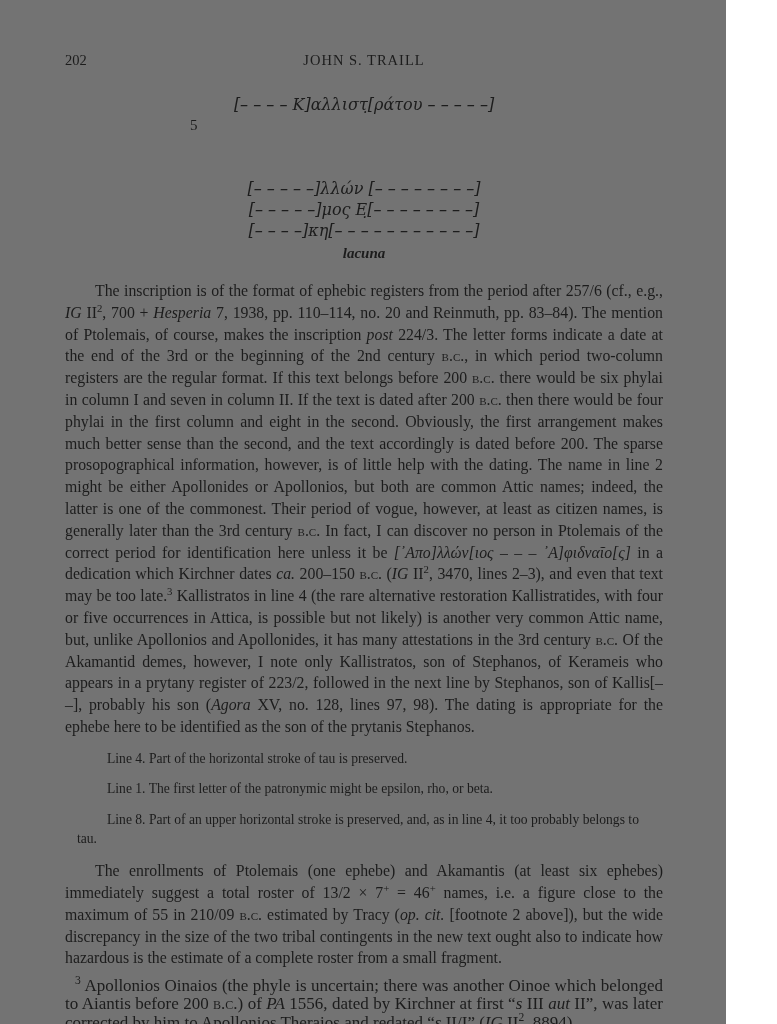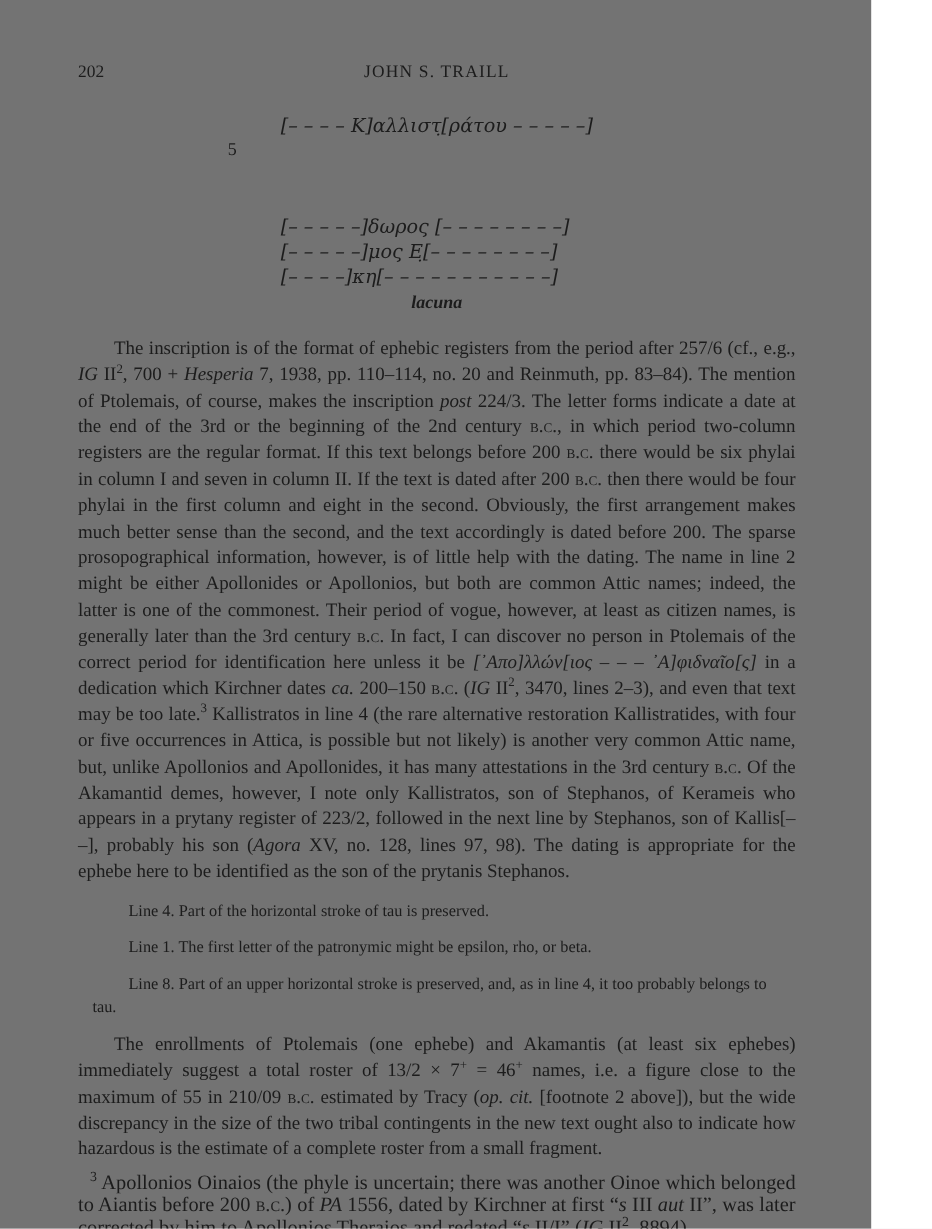--- a/index.html
+++ b/index.html
@@ -26,20 +26,21 @@
     width: fit-content;
     margin: 0 auto;
     position: relative;
     font-size: 16px;
     line-height: 21px;
   }
   .insc-line {
     font-family: "DejaVu Serif", serif;
     font-style: italic;
     white-space: pre;
+    text-align: center;
   }
   .numbered { position: relative; }
   .insc-lineno {
     position: absolute;
     left: -44px;
     top: 0;
     font-style: normal;
     font-family: "Liberation Serif", serif;
     font-size: 15px;
   }
@@ -92,21 +93,21 @@
     <span class="pagenum">202</span>
     <span class="runhead">JOHN S. TRAILL</span>
   </header>
 
   <section class="inscription">
     <div class="insc-inner">
       <div class="insc-line">[– – – – Κ]αλλιστ̣[ράτου – – – – –]</div>
       <div class="insc-line numbered">
         <span class="insc-lineno">5</span>
       </div>
-      <div class="insc-line">[– – – – –]δωρος [– – – – – – – –]</div>
+      <div class="insc-line">[– – – – –]λλών [– – – – – – – –]</div>
       <div class="insc-line">[– – – – –]μος Ε̣[– – – – – – – –]</div>
       <div class="insc-line">[– – – –]κη[– – – – – – – – – – –]</div>
       <div class="lacuna">lacuna</div>
     </div>
   </section>
 
   <main class="bodytext">
     <p class="para"><span>The inscription is of the format of ephebic registers from the period after 257/6 (cf., e.g., </span><span class="it">IG</span><span> II</span><sup>2</sup><span>, 700 + </span><span class="it">Hesperia</span><span> 7, 1938, pp. 110–114, no. 20 and Reinmuth, pp. 83–84). The mention of Ptolemais, of course, makes the inscription </span><span class="it">post</span><span> 224/3. The letter forms indicate a date at the end of the 3rd or the beginning of the 2nd century </span><span class="sc">b.c.</span><span>, in which period two-column registers are the regular format. If this text belongs before 200 </span><span class="sc">b.c.</span><span> there would be six phylai in column I and seven in column II. If the text is dated after 200 </span><span class="sc">b.c.</span><span> then there would be four phylai in the first column and eight in the second. Obviously, the first arrangement makes much better sense than the second, and the text accordingly is dated before 200. The sparse prosopographical information, however, is of little help with the dating. The name in line 2 might be either Apollonides or Apollonios, but both are common Attic names; indeed, the latter is one of the commonest. Their period of vogue, however, at least as citizen names, is generally later than the 3rd century </span><span class="sc">b.c.</span><span> In fact, I can discover no person in Ptolemais of the correct period for identification here unless it be </span><span class="greek">[᾿Απο]λλών[ιος – – – ᾿Α]φιδναῖο[ς]</span><span> in a dedication which Kirchner dates </span><span class="it">ca.</span><span> 200–150 </span><span class="sc">b.c.</span><span> (</span><span class="it">IG</span><span> II</span><sup>2</sup><span>, 3470, lines 2–3), and even that text may be too late.</span><sup>3</sup><span> Kallistratos in line 4 (the rare alternative restoration Kallistratides, with four or five occurrences in Attica, is possible but not likely) is another very common Attic name, but, unlike Apollonios and Apollonides, it has many attestations in the 3rd century </span><span class="sc">b.c.</span><span> Of the Akamantid demes, however, I note only Kallistratos, son of Stephanos, of Kerameis who appears in a prytany register of 223/2, followed in the next line by Stephanos, son of Kallis[– –], probably his son (</span><span class="it">Agora</span><span> XV, no. 128, lines 97, 98). The dating is appropriate for the ephebe here to be identified as the son of the prytanis Stephanos.</span></p>
 
     <div class="notes">

